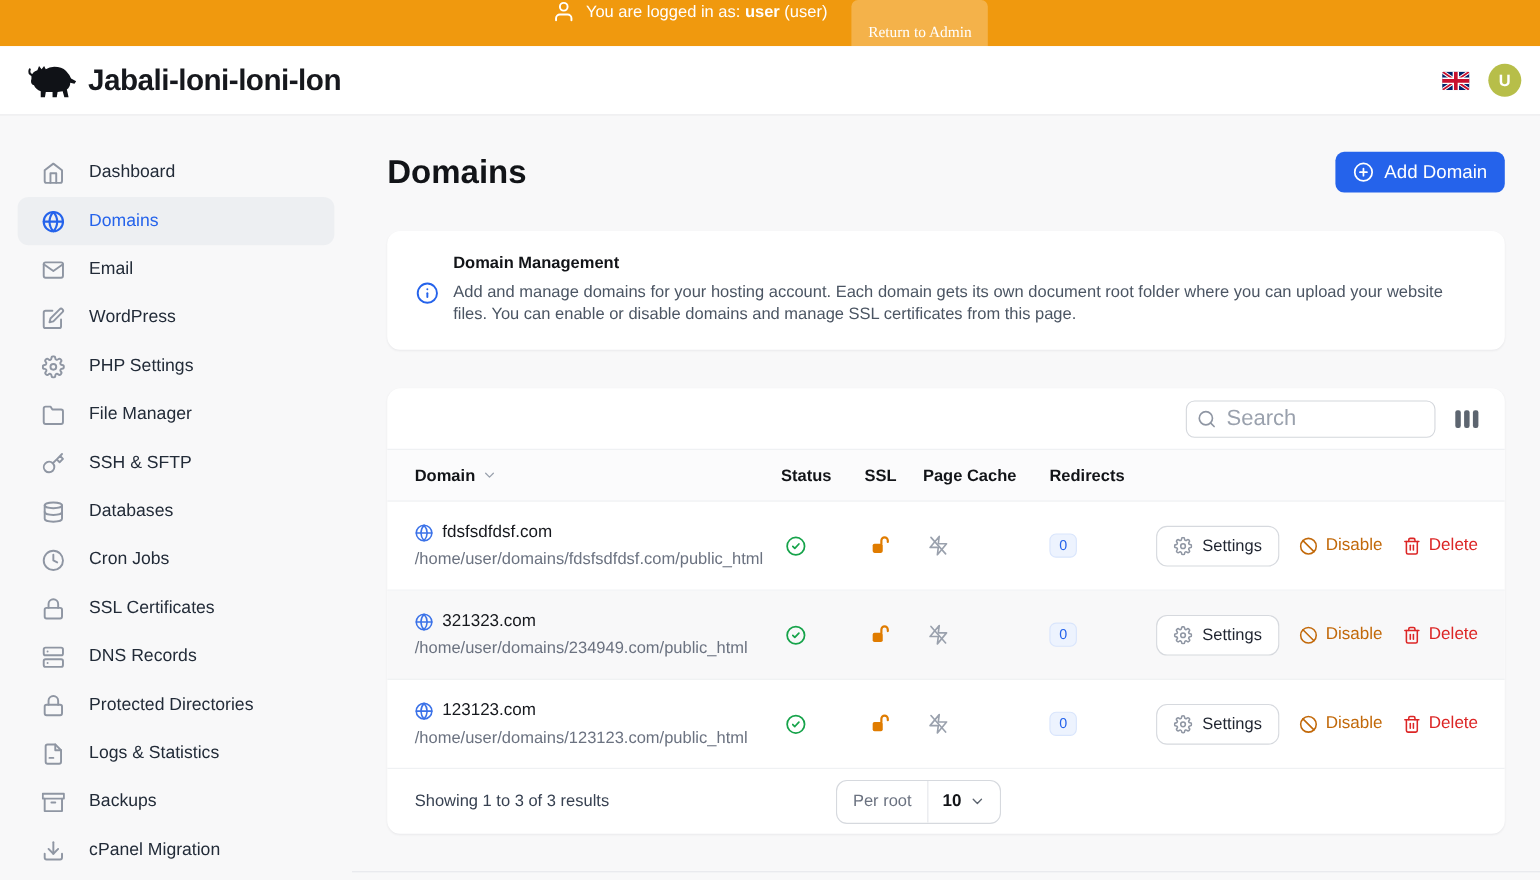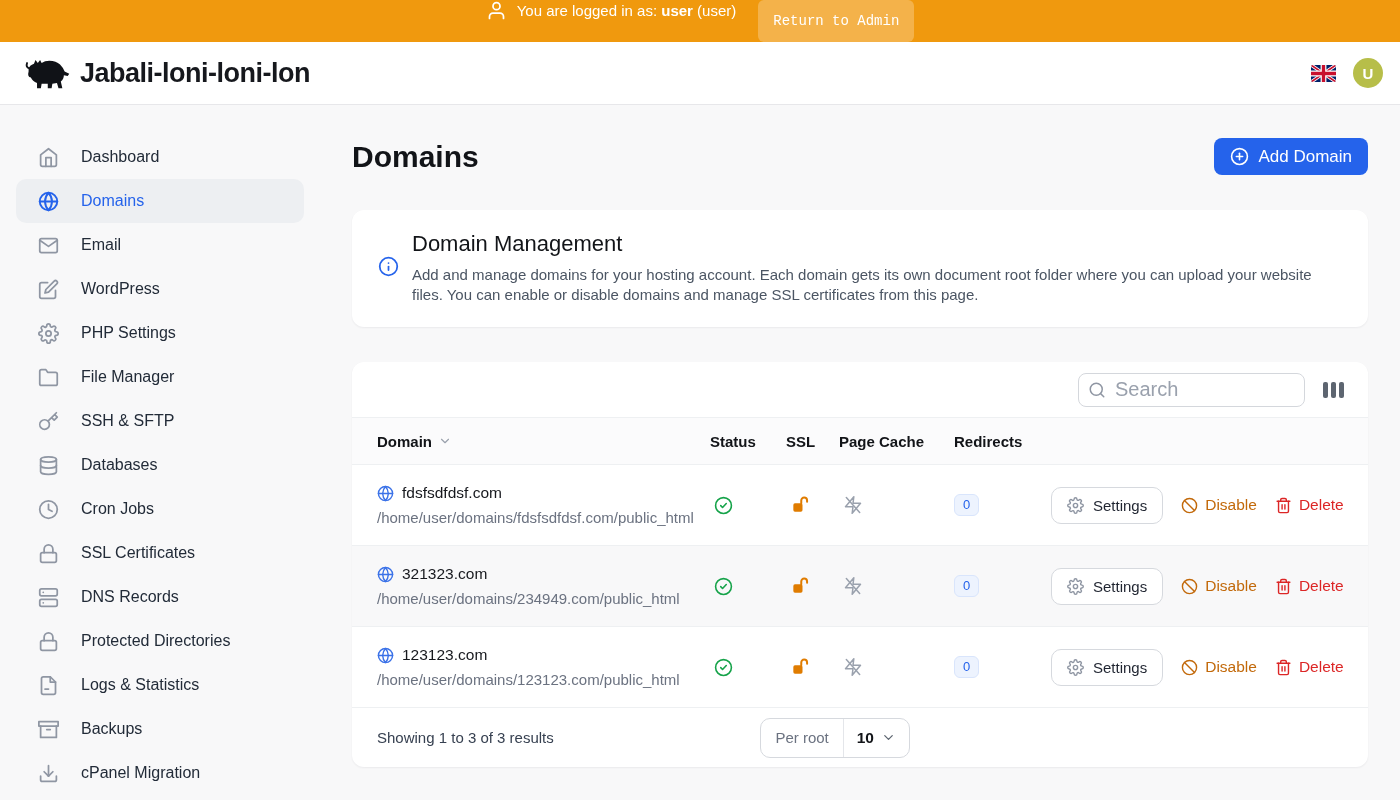--- a/index.html
+++ b/index.html
@@ -5,22 +5,22 @@
   * { margin:0; padding:0; box-sizing:border-box; }
   html,body { width:1400px; height:800px; overflow:hidden; background:#f8f8f9;
     font-family:"Liberation Sans", sans-serif; color:#1f2430; }
 
   
   .banner { height:42px; background:#f0990e; display:flex; align-items:flex-start;
     justify-content:center; gap:14px; color:#fff; font-size:15px; }
   .banner .msg { display:flex; align-items:center; gap:10px; }
   .banner b { font-weight:700; }
   .return-btn { background:rgba(255,255,255,.25); color:#fff; border:none;
-    border-radius:6px; padding:13px 15px; font-size:14px; margin-left:8px;
-    font-family:Liberation Mono, monospace; cursor:pointer; }
+    border-radius:6px; padding:23px 15px; font-size:14px; margin-left:8px;
+    font-family:Liberation Serif, serif; cursor:pointer; }
 
   
   .header { height:63px; background:#fff; border-bottom:1px solid #e7e7ea;
     display:flex; align-items:center; padding:0 17px 0 24px;text-align:center; }
   .brand { display:flex; align-items:center; gap:10px; }
   .brand-title { font-size:27px; font-weight:800; letter-spacing:-.5px; color:#16181d; }
   .header-right { margin-left:auto; display:flex; align-items:center; gap:17px; }
   .flag { width:25px; height:17px; border-radius:2px; overflow:hidden; display:block; }
   .avatar { width:30px; height:30px; border-radius:50%; background:#b7be49; color:#fff;
     font-weight:700; font-size:15px; display:flex; align-items:center; justify-content:center; }
@@ -41,21 +41,21 @@
   h1 { font-size:30px; font-weight:800; color:#121418; }
   .add-btn { background:#2563eb; color:#fff; border:none; border-radius:8px;
     height:37px; padding:0 16px; font-size:17px; display:flex; align-items:center;
     gap:9px; font-family:inherit; cursor:pointer; }
 
   
   .info-card { margin-top:35px; background:#fff; border-radius:12px;
     box-shadow:0 1px 2px rgba(16,24,40,.06); padding:21px 24px 22px 26px;
     display:flex; gap:13px; }
   .info-ic { flex:none; margin-top:25px; color:#2563eb; display:flex; }
-  .info-title { font-size:22px; font-weight:400; color:#121418; margin-bottom:8px; }
+  .info-title { font-size:15px; font-weight:700; color:#121418; margin-bottom:8px; }
   .info-body { font-size:15px; color:#4b5563; line-height:20px; max-width:920px; }
 
   
   .table-card { margin-top:35px; background:#fff; border-radius:12px;
     box-shadow:0 1px 2px rgba(16,24,40,.06); overflow:hidden; }
   .toolbar { height:55px; display:flex; align-items:center; justify-content:flex-end;
     gap:14px; padding:0 20px 0 24px; }
   .search-wrap { position:relative; }
   .search-wrap svg { position:absolute; left:10px; top:8px; width:18px; height:18px; color:#8f96a3; }
   .search-input { width:227px; height:34px; border:1px solid #d4d7dc; border-radius:8px;

